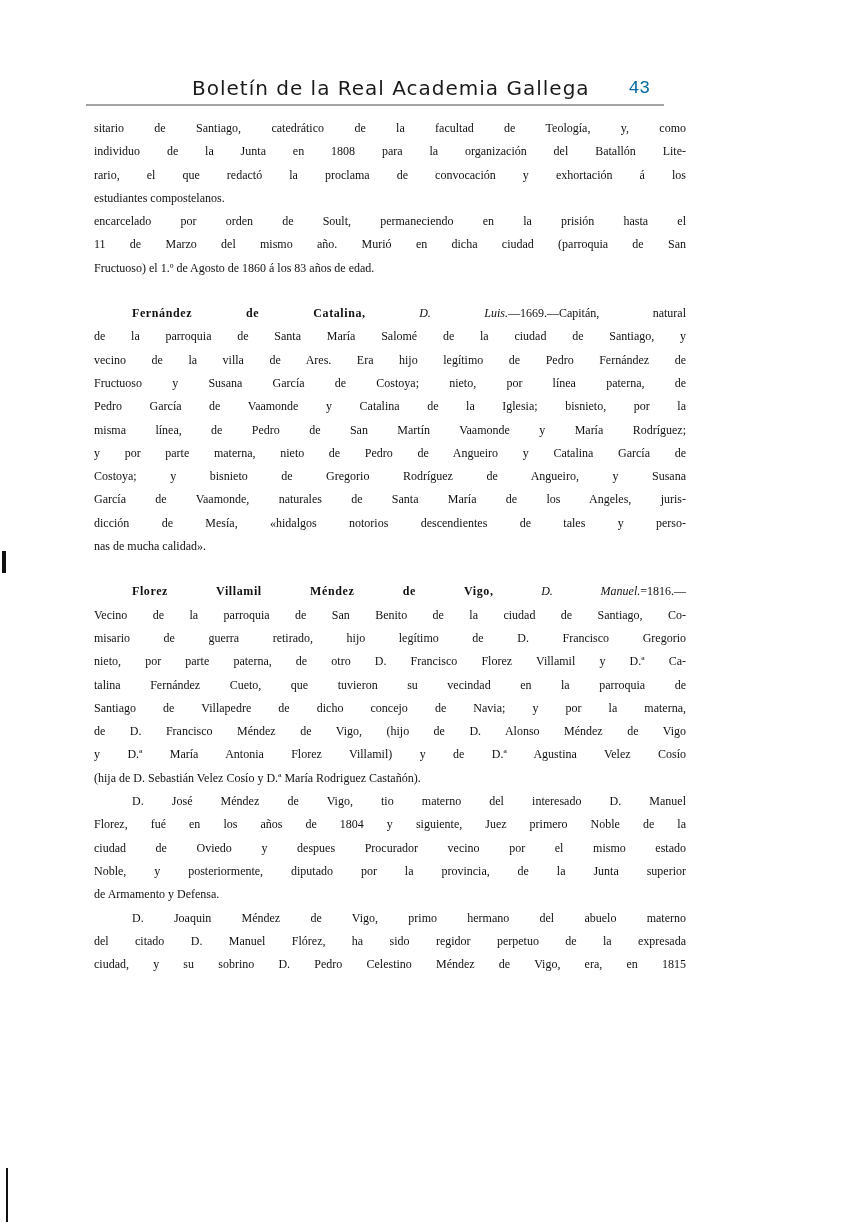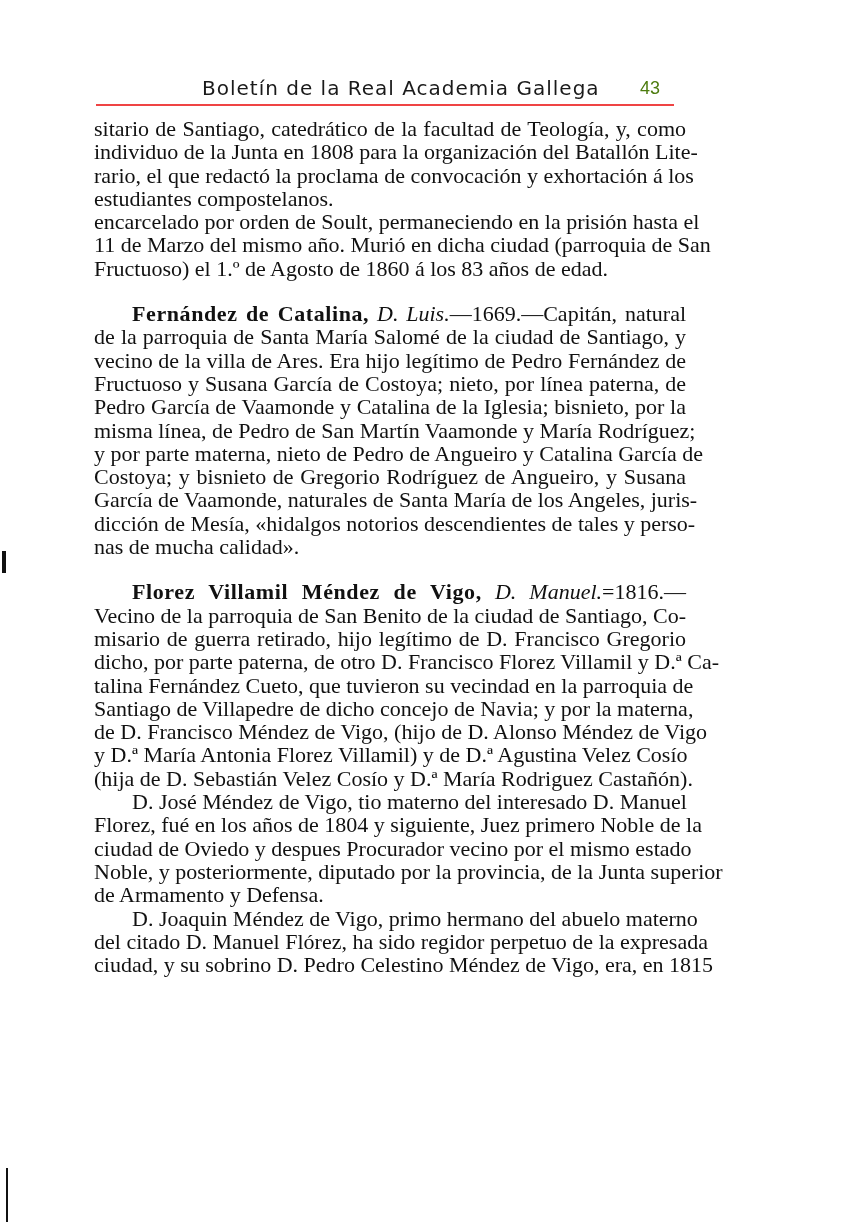--- a/index.html
+++ b/index.html
@@ -2,36 +2,36 @@
 <html><head>
 <meta charset="utf-8">
 <style>
   html, body { margin: 0; padding: 0; }
   body {
     width: 850px; height: 1224px; background: #ffffff; position: relative; overflow: hidden;
     font-family: "Liberation Serif", "DejaVu Serif", serif; color: #111;
   }
   .page { position: absolute; left: 0; top: 0; width: 850px; height: 1224px; }
   .header {
-    position: absolute; left: 96px; top: 74px; width: 578px; height: 30px;
-    border-bottom: 2px solid #ef4444;
+    position: absolute; left: 86px; top: 74px; width: 578px; height: 30px;
+    border-bottom: 2px solid #a3a3a3;
   }
   .header-title {
     position: absolute; left: 106px; top: 2px; font-size: 20px; letter-spacing: 1px;
     font-family: "DejaVu Sans", sans-serif; font-weight: normal; color: #1a1a1a;
   }
   .header-page {
-    position: absolute; right: 14px; top: 4px; font-size: 18px; color: #4d7c0f;
-    font-family: Liberation Sans, sans-serif;
+    position: absolute; right: 14px; top: 4px; font-size: 18px; color: #0369a1;
+    font-family: Liberation Mono, monospace;
   }
   .body-text {
     position: absolute; left: 94px; top: 117px; width: 592px;
   }
   .line {
-    height: 23.3px; line-height: 23.3px; font-size: 22px; white-space: nowrap;
+    height: 23.3px; line-height: 23.3px; font-size: 12px; white-space: nowrap;
     text-align: justify; text-align-last: justify; overflow: visible;
   }
   .line.last { text-align-last: left; }
   .line.indent { padding-left: 38px; }
   .gap { height: 22px; }
   .b { font-weight: bold; letter-spacing: 0.6px; }
   .i { font-style: italic; }
   .margin-mark {
     position: absolute; background: #111;
   }
@@ -82,21 +82,21 @@
 
     <div class="gap"></div>
 
     <div>
       <div class="line indent">
         <span class="b">Florez Villamil Méndez de Vigo,</span>
         <span class="i">D. Manuel.</span><span>=1816.—</span>
       </div>
       <div class="line">Vecino de la parroquia de San Benito de la ciudad de Santiago, Co-</div>
       <div class="line">misario de guerra retirado, hijo legítimo de D. Francisco Gregorio</div>
-      <div class="line">dicho, por parte paterna, de otro D. Francisco Florez Villamil y D.ª Ca-</div>
+      <div class="line">nieto, por parte paterna, de otro D. Francisco Florez Villamil y D.ª Ca-</div>
       <div class="line">talina Fernández Cueto, que tuvieron su vecindad en la parroquia de</div>
       <div class="line">Santiago de Villapedre de dicho concejo de Navia; y por la materna,</div>
       <div class="line">de D. Francisco Méndez de Vigo, (hijo de D. Alonso Méndez de Vigo</div>
       <div class="line">y D.ª María Antonia Florez Villamil) y de D.ª Agustina Velez Cosío</div>
       <div class="line last">(hija de D. Sebastián Velez Cosío y D.ª María Rodriguez Castañón).</div>
 
       <div>
         <div class="line indent">D. José Méndez de Vigo, tio materno del interesado D. Manuel</div>
         <div class="line">Florez, fué en los años de 1804 y siguiente, Juez primero Noble de la</div>
         <div class="line">ciudad de Oviedo y despues Procurador vecino por el mismo estado</div>

